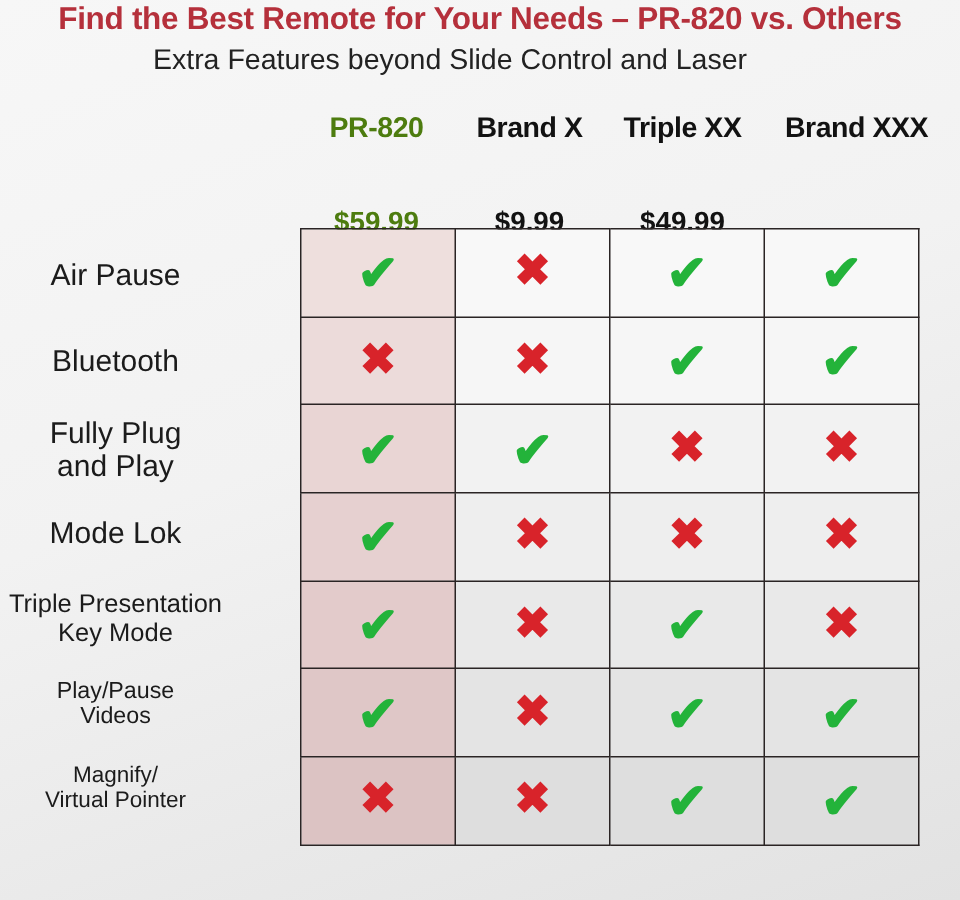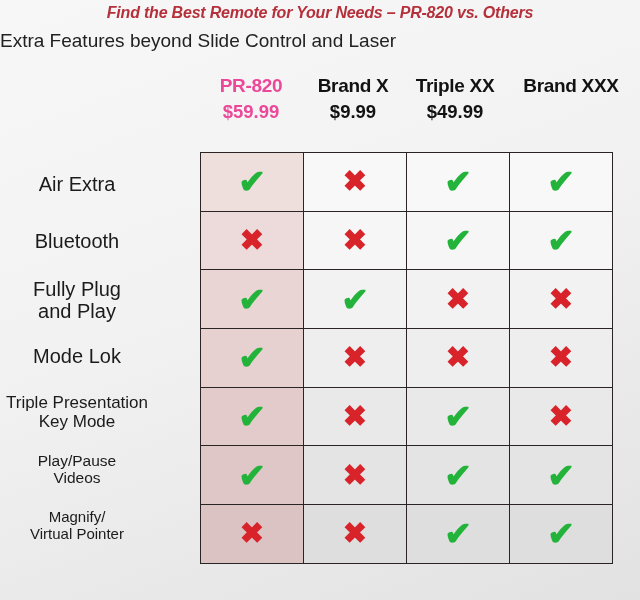--- a/index.html
+++ b/index.html
@@ -20,39 +20,39 @@
     height: 600px;
   }
 
   
   .title {
     position: absolute;
     top: 0px;
     left: 0;
     width: 640px;
     text-align: center;
-    font-size: 16px;
+    font-size: 21px;
     font-weight: bold;
     letter-spacing: -0.2px;
     color: #b5303b;
     line-height: 26px;
     white-space: nowrap;
-    font-style: italic;
   }
   .subtitle {
     position: absolute;
     top: 27px;
     left: 0;
     width: 512px;
-    text-align: left;
+    text-align: center;
     font-size: 19px;
     font-weight: normal;
     color: #222222;
     line-height: 28px;
     white-space: nowrap;
+    padding-left: 44px;
   }
 
   
   .col-head {
     position: absolute;
     top: 74px;
     width: 102px;
     text-align: center;
   }
   .col-head .brand {
@@ -60,24 +60,25 @@
     font-weight: bold;
     line-height: 24px;
     white-space: nowrap;
     letter-spacing: -0.3px;
   }
   .col-head .price {
     font-size: 18.5px;
     font-weight: bold;
     line-height: 27px;
     white-space: nowrap;
+    margin-top: 36px;
   }
   .col-head.highlight .brand,
   .col-head.highlight .price {
-    color: #ec4899;
+    color: #4d7c0f;
   }
   .col-head.plain .brand,
   .col-head.plain .price {
     color: #121212;
   }
   .col-head.c0 { left: 200px; }
   .col-head.c1 { left: 302px; }
   .col-head.c2 { left: 404px; }
   .col-head.c3 { left: 520px; }
 
@@ -167,21 +168,21 @@
   </div>
   <div class="col-head c2 plain">
     <div class="brand">Triple XX</div>
     <div class="price">$49.99</div>
   </div>
   <div class="col-head c3 plain">
     <div class="brand">Brand XXX</div>
   </div>
 
   <div class="row-label r0">
-    <span>Air Extra</span>
+    <span>Air Pause</span>
   </div>
   <div class="row-label r1">
     <span>Bluetooth</span>
   </div>
   <div class="row-label r2">
     <div>Fully Plug</div>
     <div>and Play</div>
   </div>
   <div class="row-label r3">
     <span>Mode Lok</span>

